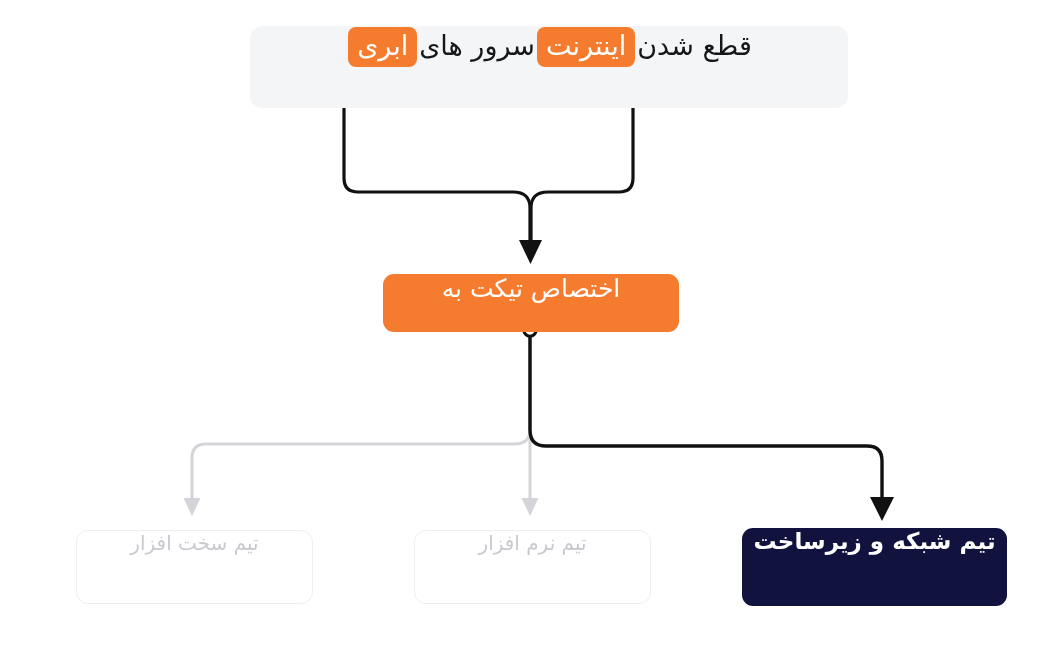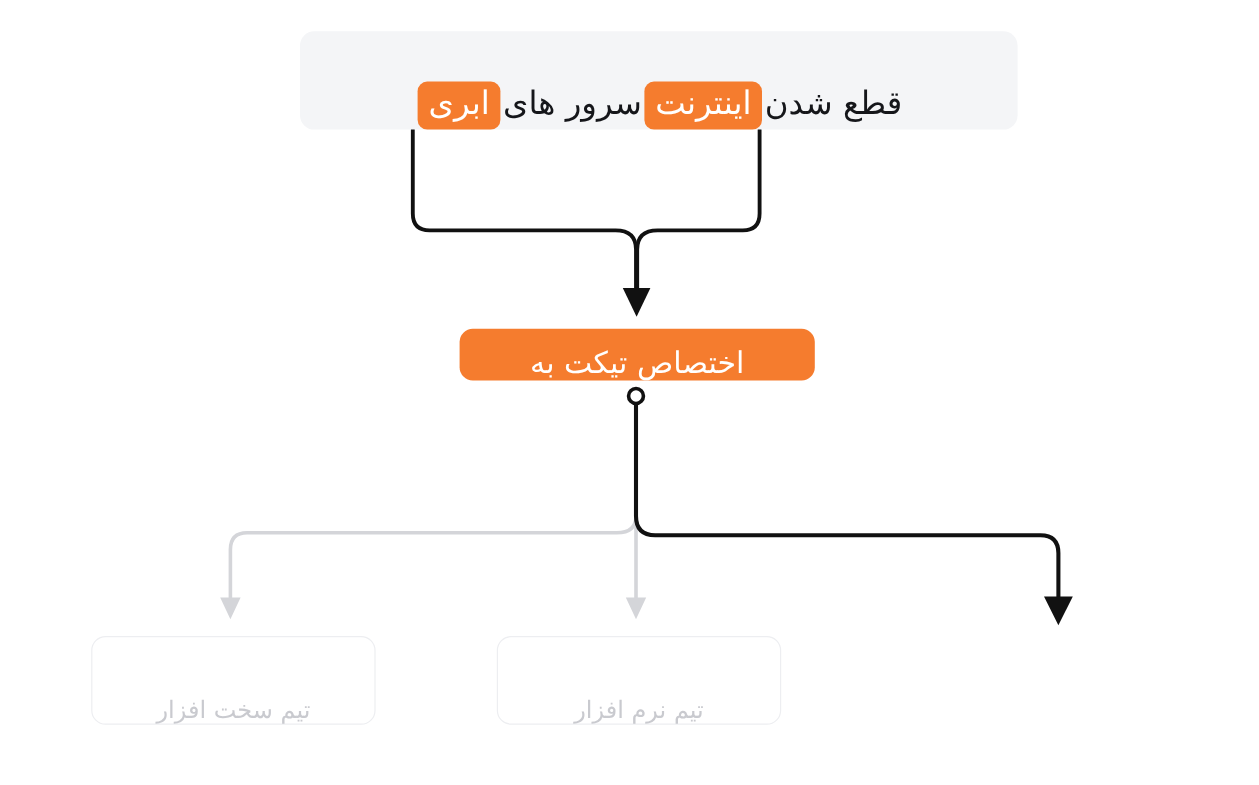--- a/index.html
+++ b/index.html
@@ -23,21 +23,21 @@
     inset: 0;
     width: 1049px;
     height: 654px;
     pointer-events: none;
   }
 
   .node {
     position: absolute;
     box-sizing: border-box;
     display: flex;
-    align-items: flex-end;
+    align-items: flex-start;
     justify-content: center;
     text-align: center;
     direction: rtl;
     z-index: 2;
   }
 
   
   #node-trigger {
     left: 250px;
     top: 26px;
@@ -64,21 +64,21 @@
     margin: 0 2px;
     line-height: 1.25;
     vertical-align: baseline;
   }
 
   
   #node-action {
     left: 383px;
     top: 274px;
     width: 296px;
-    height: 43px;
+    height: 58px;
     background: #f57c2e;
     border-radius: 11px;
   }
   #node-action .node-label {
     font-size: 25px;
     color: #ffffff;
     font-weight: 400;
     white-space: nowrap;
   }
 
@@ -155,14 +155,17 @@
   </div>
 
   <div class="node outcome muted" id="node-team-software">
     <span class="node-label">تیم نرم افزار</span>
   </div>
 
   <div class="node outcome muted" id="node-team-hardware">
     <span class="node-label">تیم سخت افزار</span>
   </div>
 
+  <div class="node outcome" id="node-team-network">
+    <span class="node-label">تیم شبکه و زیرساخت</span>
+  </div>
 
 </div>
 
 </body></html>

